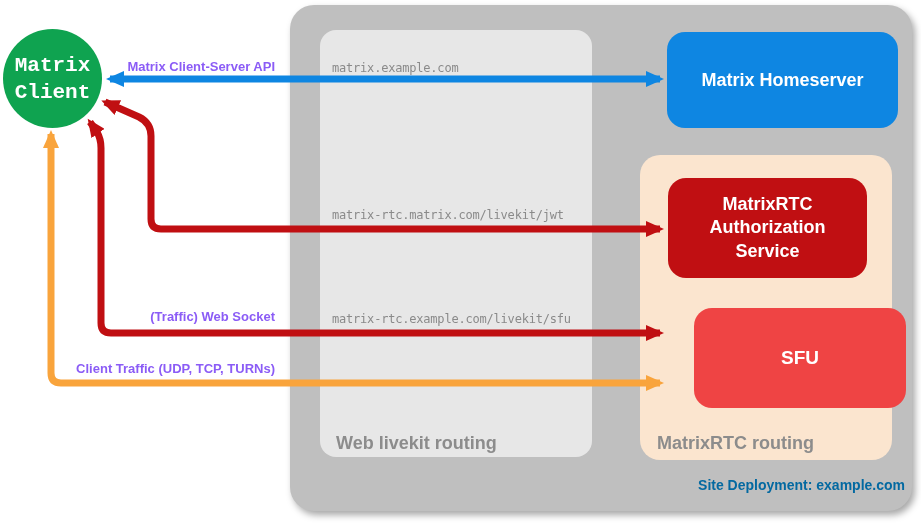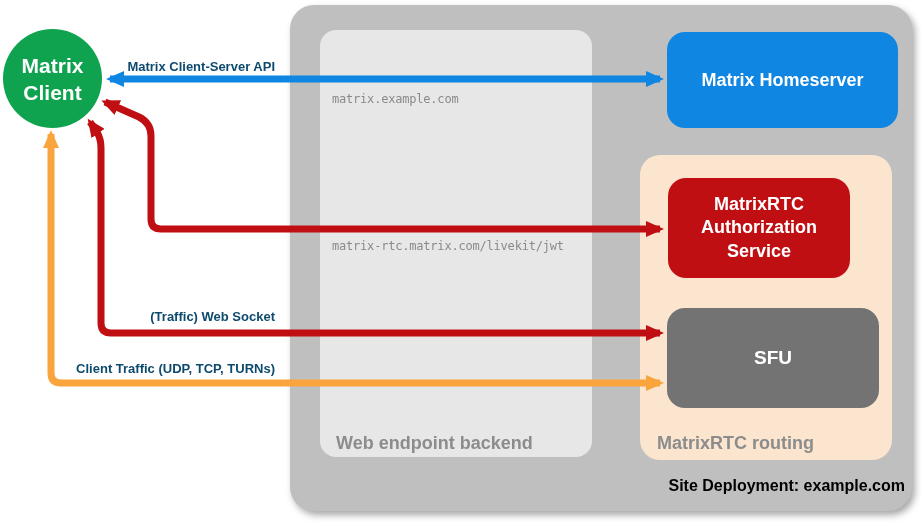--- a/index.html
+++ b/index.html
@@ -25,58 +25,58 @@
   
   .node{
     position:absolute;display:flex;align-items:center;justify-content:center;
     color:#ffffff;font-weight:bold;text-align:center;z-index:3;
   }
   .homeserver{
     left:667px;top:32px;width:231px;height:96px;border-radius:18px;
     background:#0E86E2;font-size:18px;
   }
   .auth-service{
-    left:668px;top:178px;width:182px;height:100px;border-radius:18px;
+    left:668px;top:178px;width:199px;height:100px;border-radius:18px;
     background:#C00F12;font-size:18px;line-height:1.28;padding:0 24px;box-sizing:border-box;
   }
   .sfu{
-    left:667px;top:308px;width:212px;height:100px;border-radius:18px;
-    background:#737373;font-size:19px;
+    left:694px;top:308px;width:212px;height:100px;border-radius:18px;
+    background:#ef4444;font-size:19px;
   }
   .client-circle{
     left:3px;top:29px;width:99px;height:99px;border-radius:50%;
-    background:#0FA350;font-size:21px;line-height:27px;white-space:pre-line;
+    background:#0FA350;font-size:21px;line-height:27px;white-space:pre-line;font-family:Liberation Mono, monospace;
   }
   
   #arrows{position:absolute;left:0;top:0;z-index:4;pointer-events:none;}
   
   .arrow-label{
     position:absolute;left:40px;width:235px;text-align:right;
-    font-size:13px;font-weight:bold;color:#0c4a6e;z-index:5;
+    font-size:13px;font-weight:bold;color:#8b5cf6;z-index:5;
   }
   .lbl-csapi{top:59px;}
   .lbl-https{top:209px;}
   .lbl-ws{top:309px;}
   .lbl-webrtc{top:361px;}
   .endpoint{
     position:absolute;left:332px;
     font-family:"DejaVu Sans Mono","Liberation Mono",monospace;
-    font-size:12px;color:#8A8A8A;z-index:5;letter-spacing:-0.2px;margin-top:31px;
+    font-size:12px;color:#8A8A8A;z-index:5;letter-spacing:-0.2px;
   }
   .ep-1{top:61px;}
   .ep-2{top:208px;}
   .ep-3{top:312px;}
   .section-label{
     position:absolute;font-size:18px;font-weight:bold;color:#8C8C8C;z-index:5;
   }
   .lbl-routing{left:336px;top:433px;}
   .lbl-backend{left:657px;top:433px;}
   .site-title{
-    position:absolute;right:16px;top:477px;font-size:16px;font-weight:bold;
-    color:#000000;z-index:5;
+    position:absolute;right:16px;top:477px;font-size:14px;font-weight:bold;
+    color:#0369a1;z-index:5;
   }
 </style>
 </head>
 <body>
 
 <div id="canvas">
 
   <div class="outer-box"></div>
 
   <div class="routing-box"></div>
@@ -121,18 +121,19 @@
 
     <path d="M 51,134 V 373 Q 51,383 61,383 H 660" fill="none" stroke-width="7" marker-start="url(#mk-orange)" marker-end="url(#mk-orange)" stroke="#F9A43C"></path>
   </svg>
 
   <div class="arrow-label lbl-csapi">Matrix Client-Server API</div>
   <div class="arrow-label lbl-ws">(Traffic) Web Socket</div>
   <div class="arrow-label lbl-webrtc">Client Traffic (UDP, TCP, TURNs)</div>
 
   <div class="endpoint ep-1">matrix.example.com</div>
   <div class="endpoint ep-2">matrix-rtc.matrix.com/livekit/jwt</div>
+  <div class="endpoint ep-3">matrix-rtc.example.com/livekit/sfu</div>
 
-  <div class="section-label lbl-routing">Web endpoint backend</div>
+  <div class="section-label lbl-routing">Web livekit routing</div>
   <div class="section-label lbl-backend">MatrixRTC routing</div>
   <div class="site-title">Site Deployment: example.com</div>
 
 </div>
 
 </body></html>

